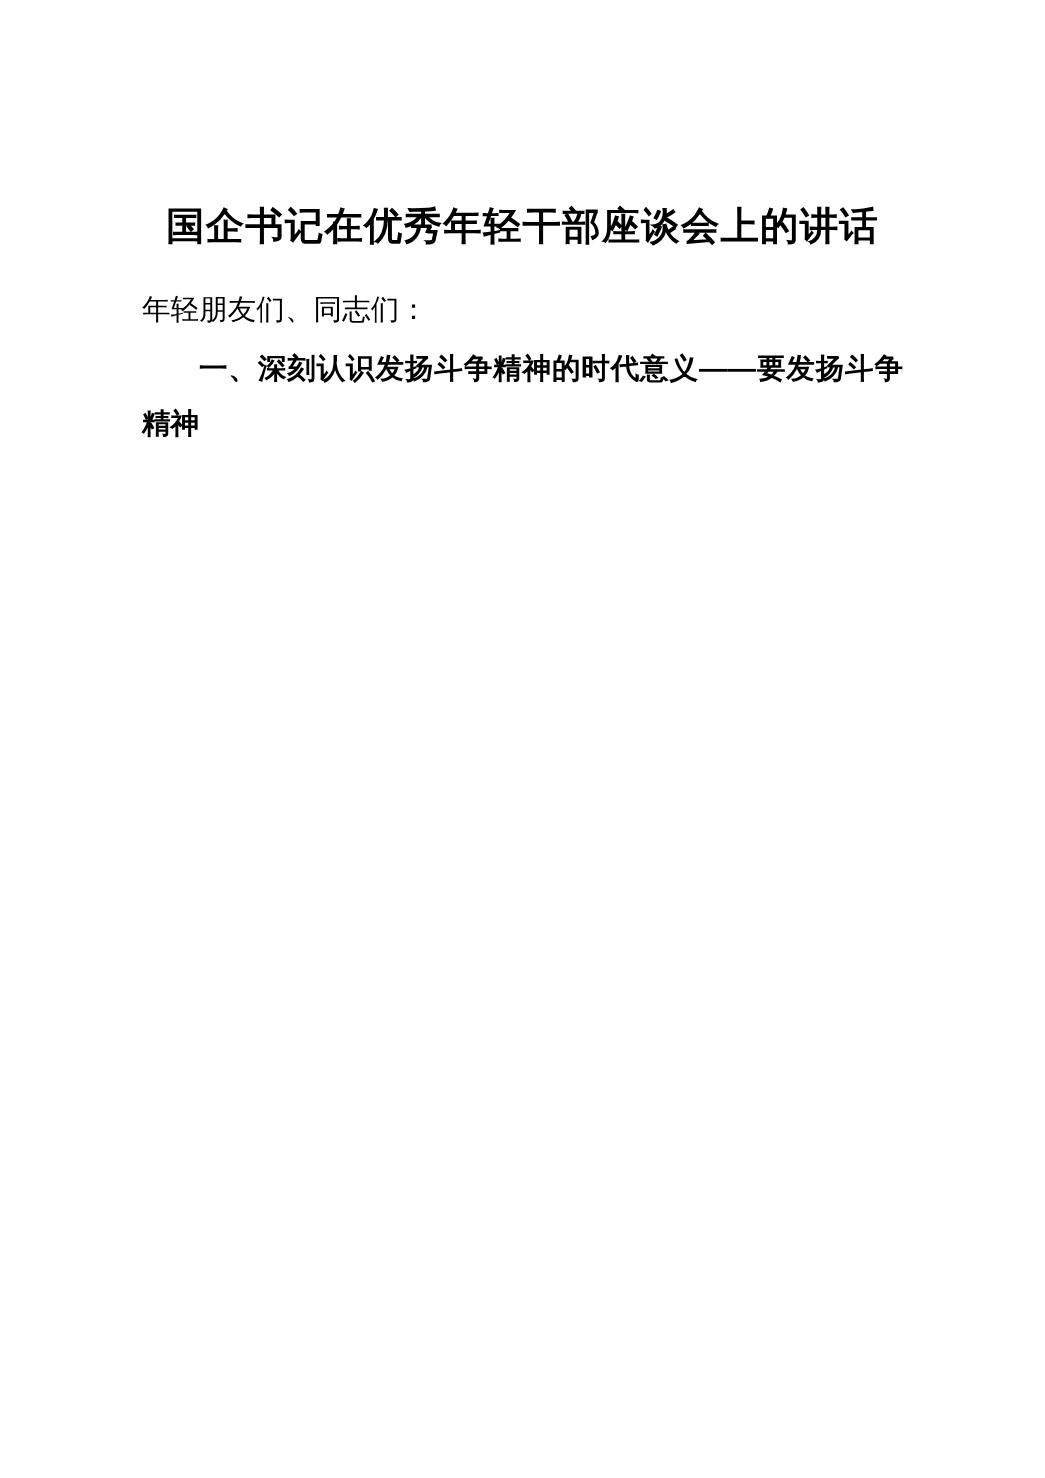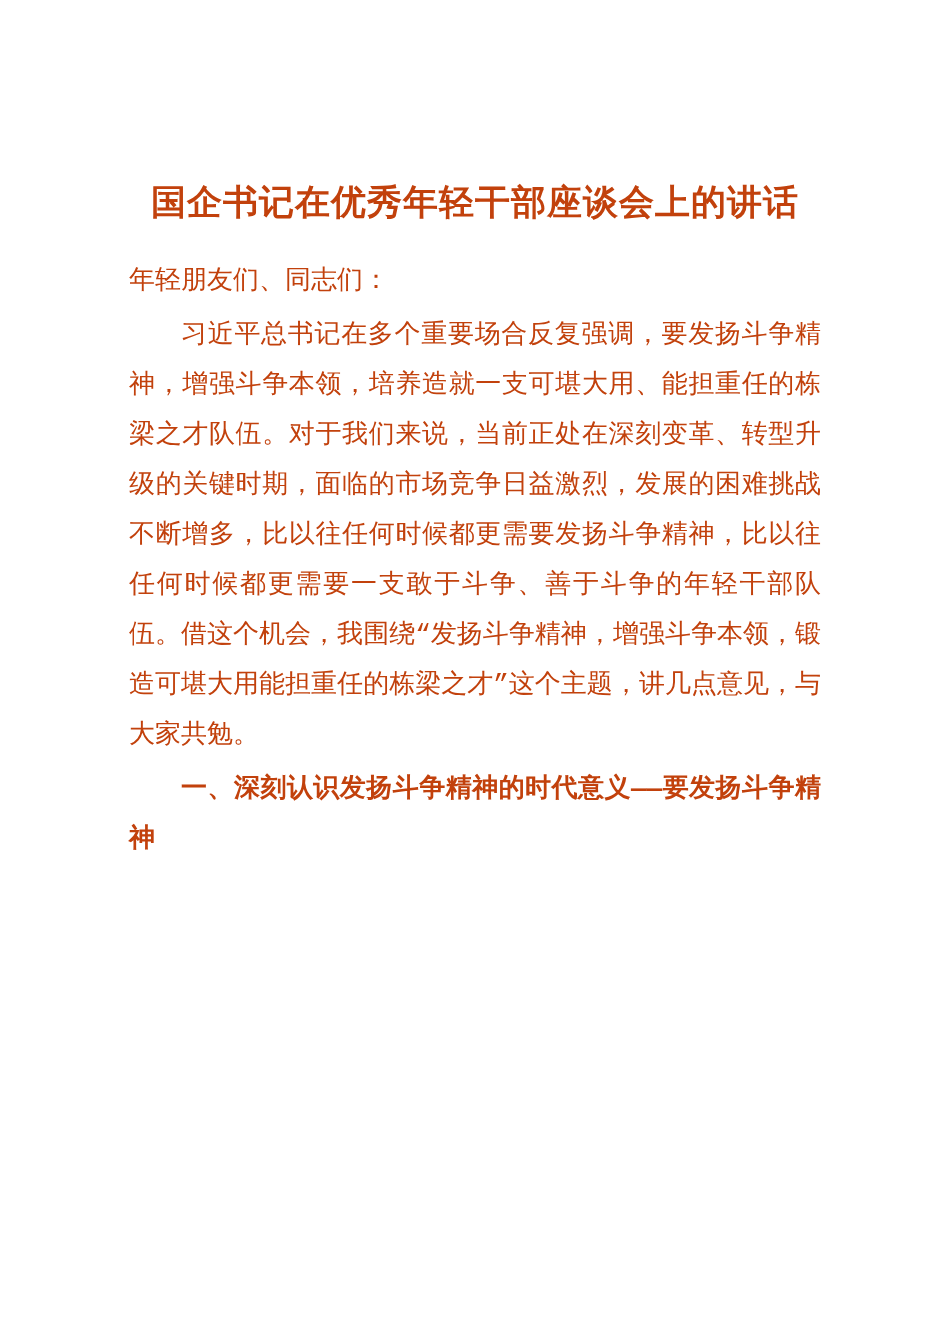--- a/index.html
+++ b/index.html
@@ -5,22 +5,22 @@
   html, body {
     margin: 0;
     padding: 0;
     background: #ffffff;
   }
   .page {
     position: relative;
     width: 950px;
     height: 1344px;
     background: #ffffff;
-    color: #c2410c;
-    font-family: Liberation Mono, monospace;
+    color: #000000;
+    font-family: Liberation Sans, sans-serif;
     box-sizing: border-box;
     padding: 183px 125px 0 125px;
     overflow: hidden;
   }
   .doc-title {
     margin: 0;
     font-size: 35px;
     line-height: 45px;
     font-weight: 700;
     text-align: center;
@@ -48,17 +48,16 @@
 </head>
 <body>
 
 <div class="page">
   <h1 class="doc-title">国企书记在优秀年轻干部座谈会上的讲话</h1>
 
   <div class="doc-body">
     <p>年轻朋友们、同志们：</p>
 
 
-    <p class="para-indent">习近平总书记在多个重要场合反复强调，要发扬斗争精神，增强斗争本领，培养造就一支可堪大用、能担重任的栋梁之才队伍。对于我们来说，当前正处在深刻变革、转型升级的关键时期，面临的市场竞争日益激烈，发展的困难挑战不断增多，比以往任何时候都更需要发扬斗争精神，比以往任何时候都更需要一支敢于斗争、善于斗争的年轻干部队伍。借这个机会，我围绕“发扬斗争精神，增强斗争本领，锻造可堪大用能担重任的栋梁之才”这个主题，讲几点意见，与大家共勉。</p>
 
     <p class="para-indent para-bold">一、深刻认识发扬斗争精神的时代意义——要发扬斗争精神</p>
   </div>
 </div>
 
 </body></html>

